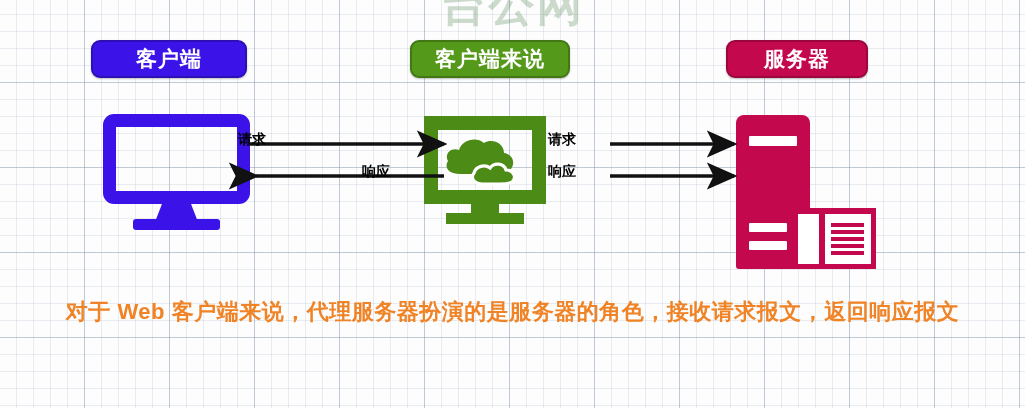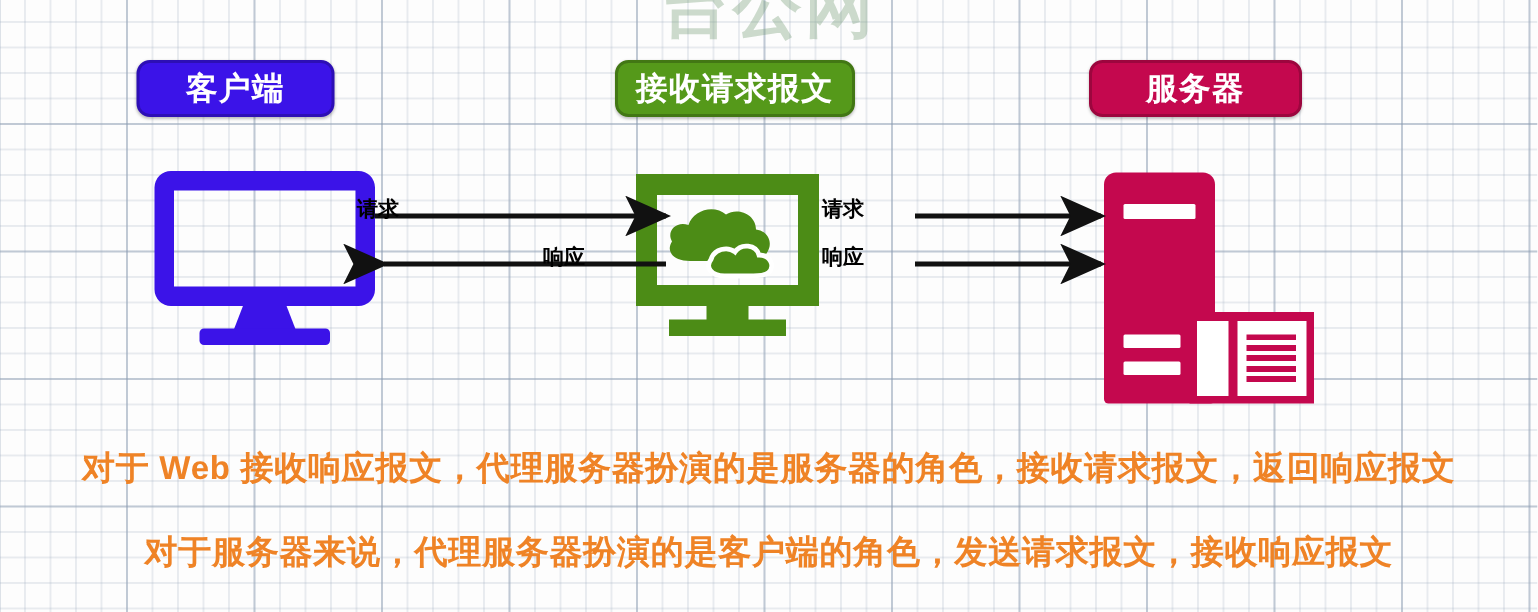--- a/index.html
+++ b/index.html
@@ -56,21 +56,21 @@
     align-items: center;
     justify-content: center;
     color: #ffffff;
     font-size: 21px;
     font-weight: bold;
     letter-spacing: 1px;
     box-shadow: 0 1px 2px rgba(0,0,0,0.25);
     box-sizing: border-box;
   }
   #pill-client {
-    left: 91px; top: 40px; width: 132px;
+    left: 91px; top: 40px; width: 156px;
     background: #3b13e8;
     border: 2px solid #2d0fb5;
   }
   #pill-proxy {
     left: 410px; top: 40px; width: 160px;
     background: #55991a;
     border: 2px solid #427714;
   }
   #pill-server {
     left: 726px; top: 40px; width: 142px;
@@ -240,21 +240,21 @@
 <body>
 
 <div id="canvas">
 
   <div class="watermark">台公网</div>
 
   <div class="pill" id="pill-client">
     <span>客户端</span>
   </div>
   <div class="pill" id="pill-proxy">
-    <span>接收请求报文</span>
+    <span>客户端来说</span>
   </div>
   <div class="pill" id="pill-server">
     <span>服务器</span>
   </div>
 
   <div id="icon-client">
     <div class="screen-frame"></div>
     <div class="neck"></div>
     <div class="base"></div>
   </div>
@@ -310,16 +310,15 @@
     </defs>
     <line x1="54" y1="14" x2="178" y2="14" stroke="#111111" stroke-width="3.4" marker-end="url(#head-r-b)"></line>
     <line x1="54" y1="46" x2="178" y2="46" stroke="#111111" stroke-width="3.4" marker-end="url(#head-r-c)"></line>
   </svg>
 
   <div class="arrow-label" id="lbl-left-req">请求</div>
   <div class="arrow-label" id="lbl-left-res">响应</div>
   <div class="arrow-label" id="lbl-right-req">请求</div>
   <div class="arrow-label" id="lbl-right-res">响应</div>
 
-  <div class="caption" id="caption-1">对于 Web 接收响应报文，代理服务器扮演的是服务器的角色，接收请求报文，返回响应报文</div>
-  <div class="caption" id="caption-2">对于服务器来说，代理服务器扮演的是客户端的角色，发送请求报文，接收响应报文</div>
+  <div class="caption" id="caption-1">对于 Web 客户端来说，代理服务器扮演的是服务器的角色，接收请求报文，返回响应报文</div>
 
 </div>
 
 </body></html>

